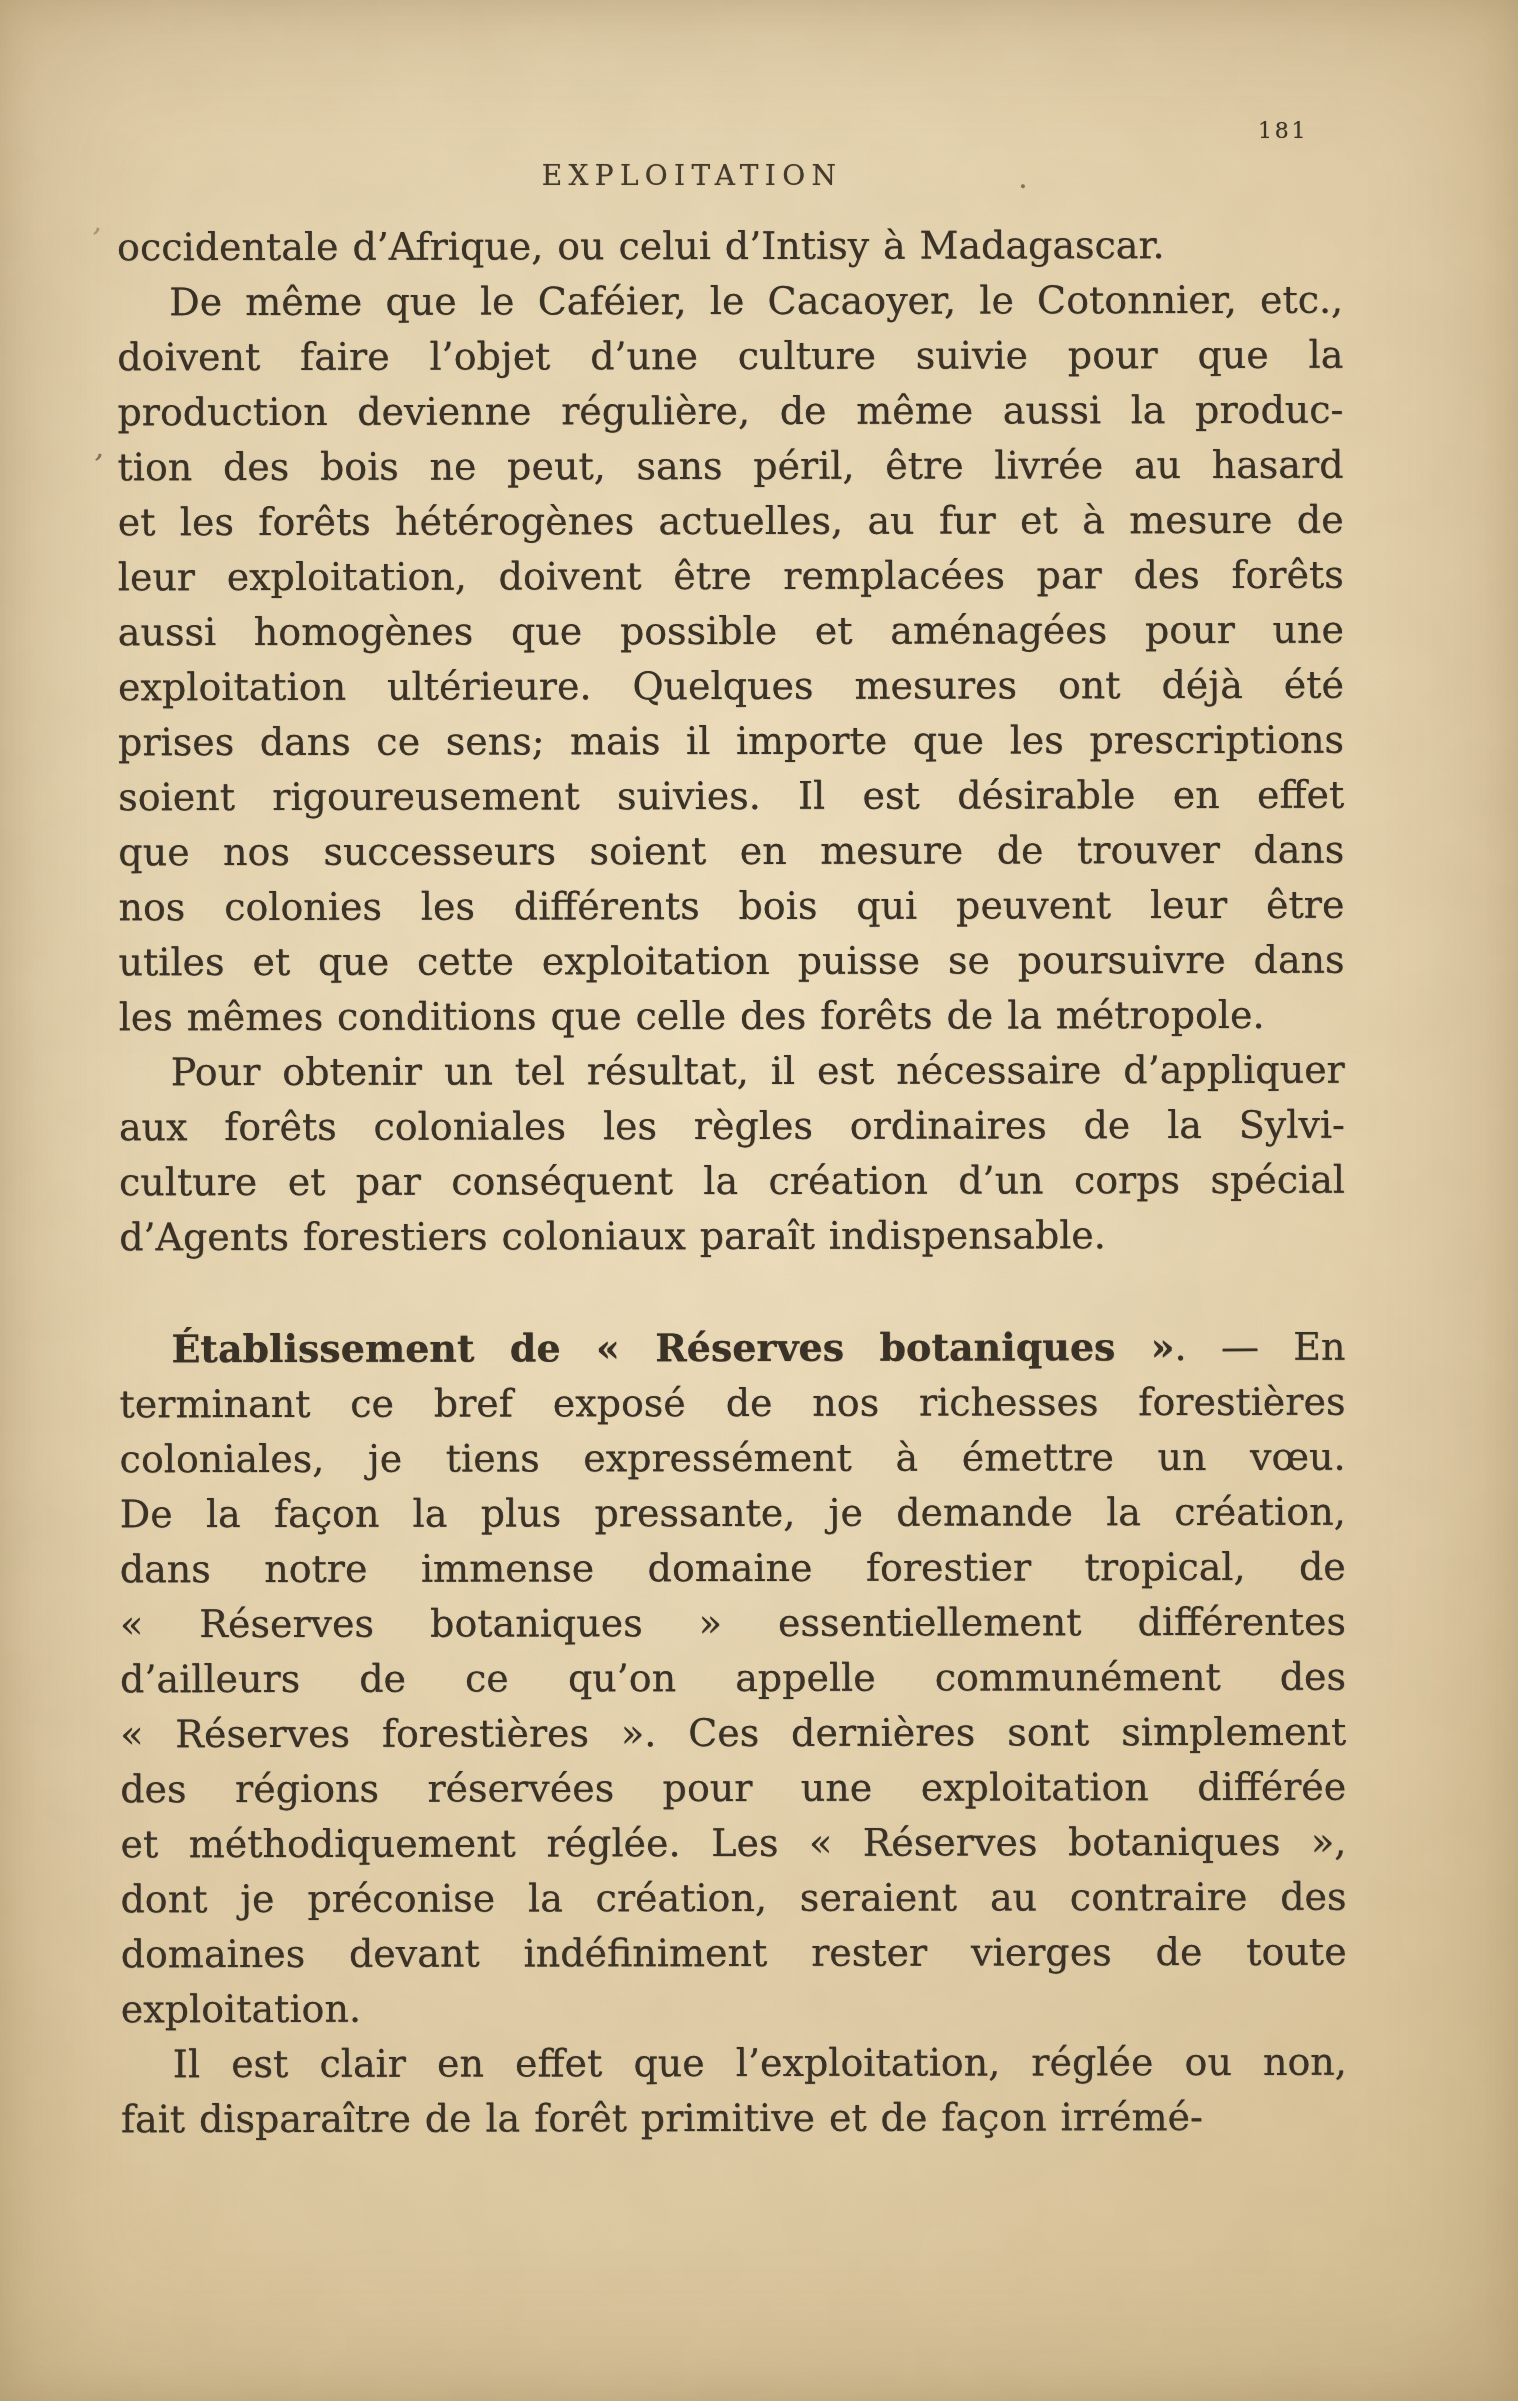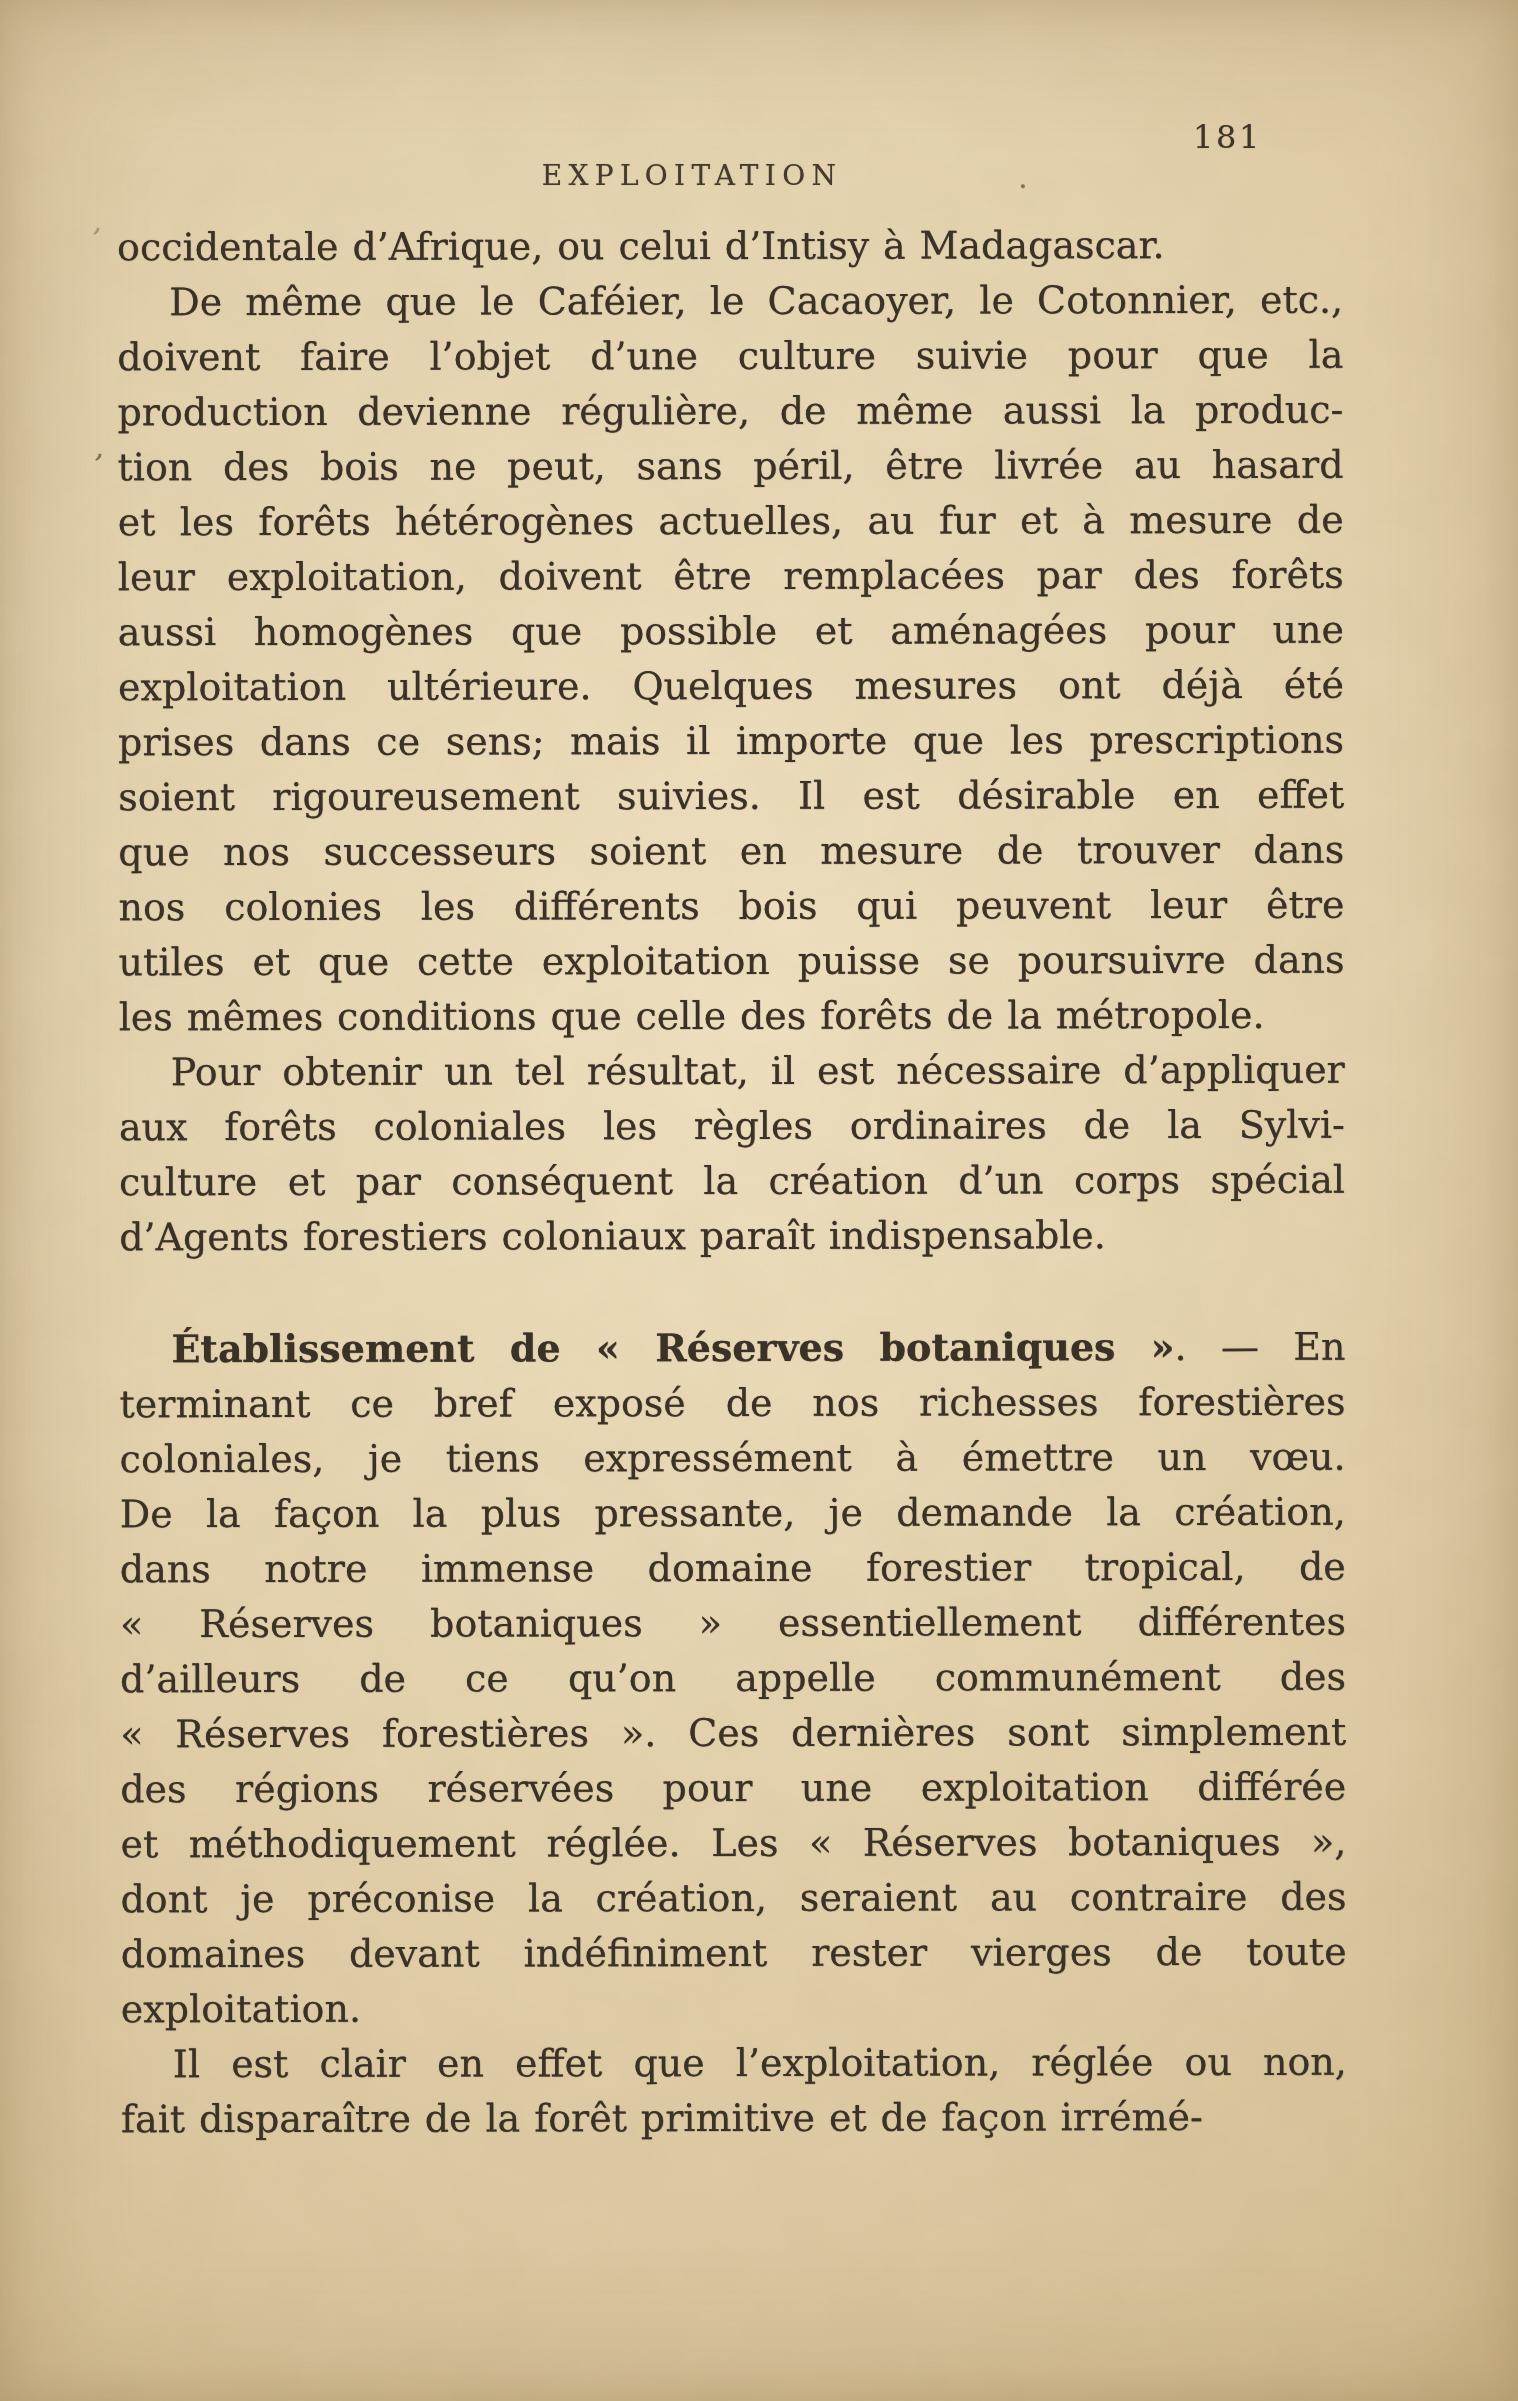--- a/index.html
+++ b/index.html
@@ -30,22 +30,22 @@
   .running-title {
     display: inline-block;
     margin-right: 80px;
     font-size: 28px;
     letter-spacing: 6.3px;
     color: #453b2c;
     text-shadow: 0 0 0.9px rgba(69,59,44,0.55);
   }
   .page-number {
     position: absolute;
-    left: 1193px; top: 118px;
-    font-size: 32px;
+    left: 1258px; top: 118px;
+    font-size: 22px;
     letter-spacing: 2.7px;
     color: #3e3528;
     text-shadow: 0 0 0.9px rgba(62,53,40,0.5);
   }
   .text-block {
     position: absolute;
     left: 119px; top: 219px; width: 1226px;
     font-size: 38px;
     line-height: 55px;
     word-spacing: 1.8px;

